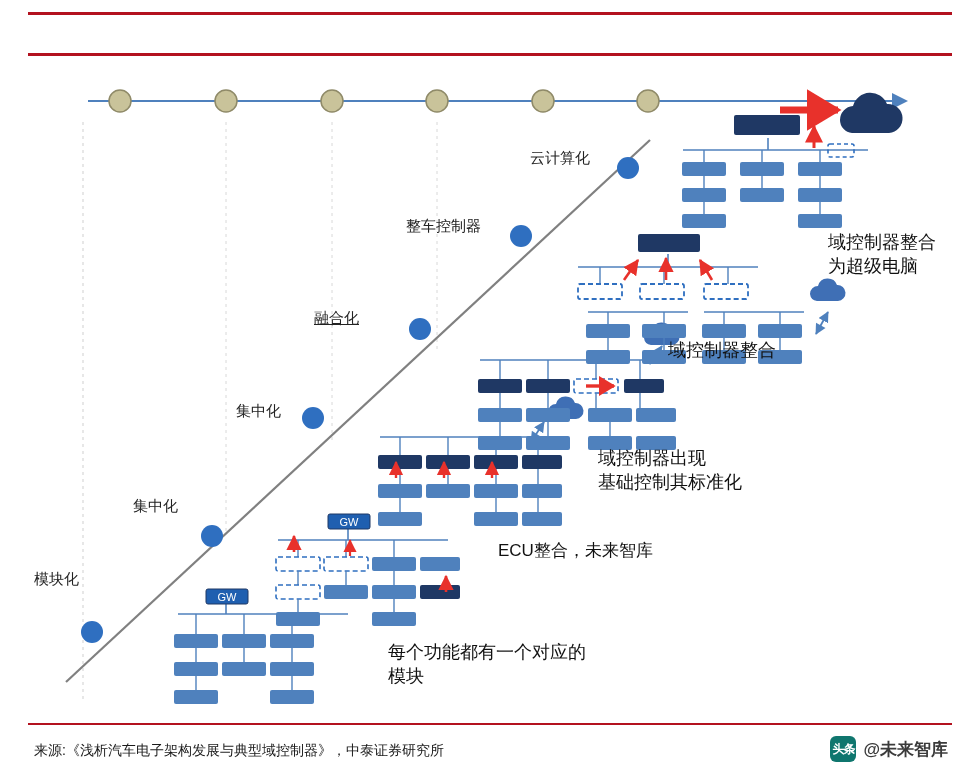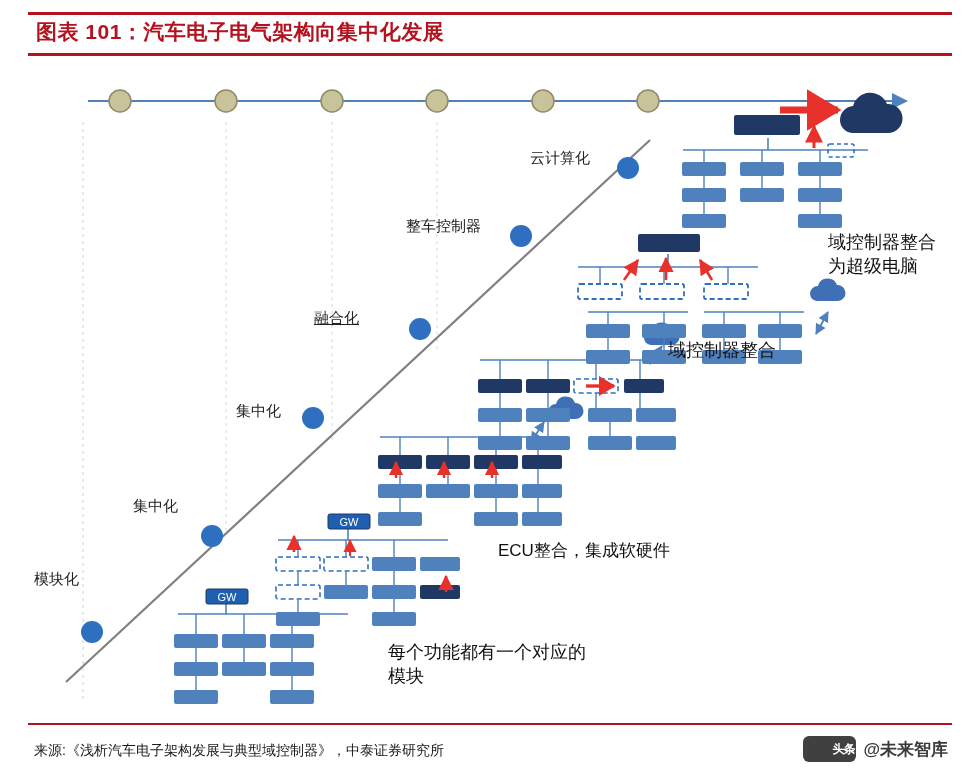--- a/index.html
+++ b/index.html
@@ -32,23 +32,23 @@
   }
   .source-text{
     position:absolute;left:34px;top:742px;
     font-size:14px;color:#1a1a1a;white-space:nowrap;
   }
   .watermark{
     position:absolute;right:32px;top:736px;
     display:flex;align-items:center;gap:7px;
   }
   .wm-logo{
-    width:26px;height:26px;border-radius:6px;background:#404040;
+    width:26px;height:26px;border-radius:6px;background:#0f766e;
     display:flex;align-items:center;justify-content:center;
-    color:#fff;font-size:12px;font-weight:bold;letter-spacing:-1px;padding-left:27px;
+    color:#fff;font-size:12px;font-weight:bold;letter-spacing:-1px;
   }
   .wm-text{font-size:17px;color:#3b3b3b;font-weight:bold;}
 
   
   .canvas{position:absolute;left:28px;top:62px;width:924px;height:655px;}
   svg.diagram{position:absolute;left:0;top:0;width:924px;height:655px;}
 
   .lbl{
     position:absolute;font-size:15px;color:#222;white-space:nowrap;
   }
@@ -58,21 +58,20 @@
   .note-sm{
     position:absolute;font-size:17px;color:#111;white-space:pre-line;line-height:1.35;
   }
 </style>
 </head>
 <body>
 
 <div class="page">
 
   <div class="title-rule-top"></div>
-  <div class="title-text">图表 101：汽车电子电气架构向集中化发展</div>
   <div class="title-rule-bottom"></div>
 
   <div class="canvas">
 
     <svg class="diagram" viewBox="0 0 924 655">
       <defs>
         <marker id="blueArrow" markerWidth="9" markerHeight="9" refX="7" refY="4" orient="auto">
           <path d="M0,0 L8,4 L0,8 z" fill="#4f81bd"></path>
         </marker>
         <marker id="redArrow" markerWidth="7" markerHeight="7" refX="5.5" refY="3" orient="auto">
@@ -286,21 +285,23 @@
 
     <div class="lbl" style="left:6px;  top:508px;">模块化</div>
     <div class="lbl" style="left:105px; top:435px;">集中化</div>
     <div class="lbl" style="left:208px; top:340px;">集中化</div>
     <div class="lbl" style="left:286px; top:247px;text-decoration:underline;">融合化</div>
     <div class="lbl" style="left:378px; top:155px;">整车控制器</div>
     <div class="lbl" style="left:502px; top:87px;">云计算化</div>
 
     <div class="note" style="left:360px; top:578px;">每个功能都有一个对应的
 模块</div>
-    <div class="note-sm" style="left:470px; top:478px;">ECU整合，集成软硬件</div>
+    <div class="note-sm" style="left:470px; top:478px;">ECU整合，未来智库</div>
+    <div class="note" style="left:570px; top:384px;">域控制器出现
+基础控制其标准化</div>
     <div class="note" style="left:640px; top:276px;">域控制器整合</div>
     <div class="note" style="left:800px; top:168px;">域控制器整合
 为超级电脑</div>
 
   </div>
 
   <div class="foot-rule"></div>
   <div class="source-text">来源:《浅析汽车电子架构发展与典型域控制器》，中泰证券研究所</div>
   <div class="watermark">
     <span class="wm-logo">头条</span>

